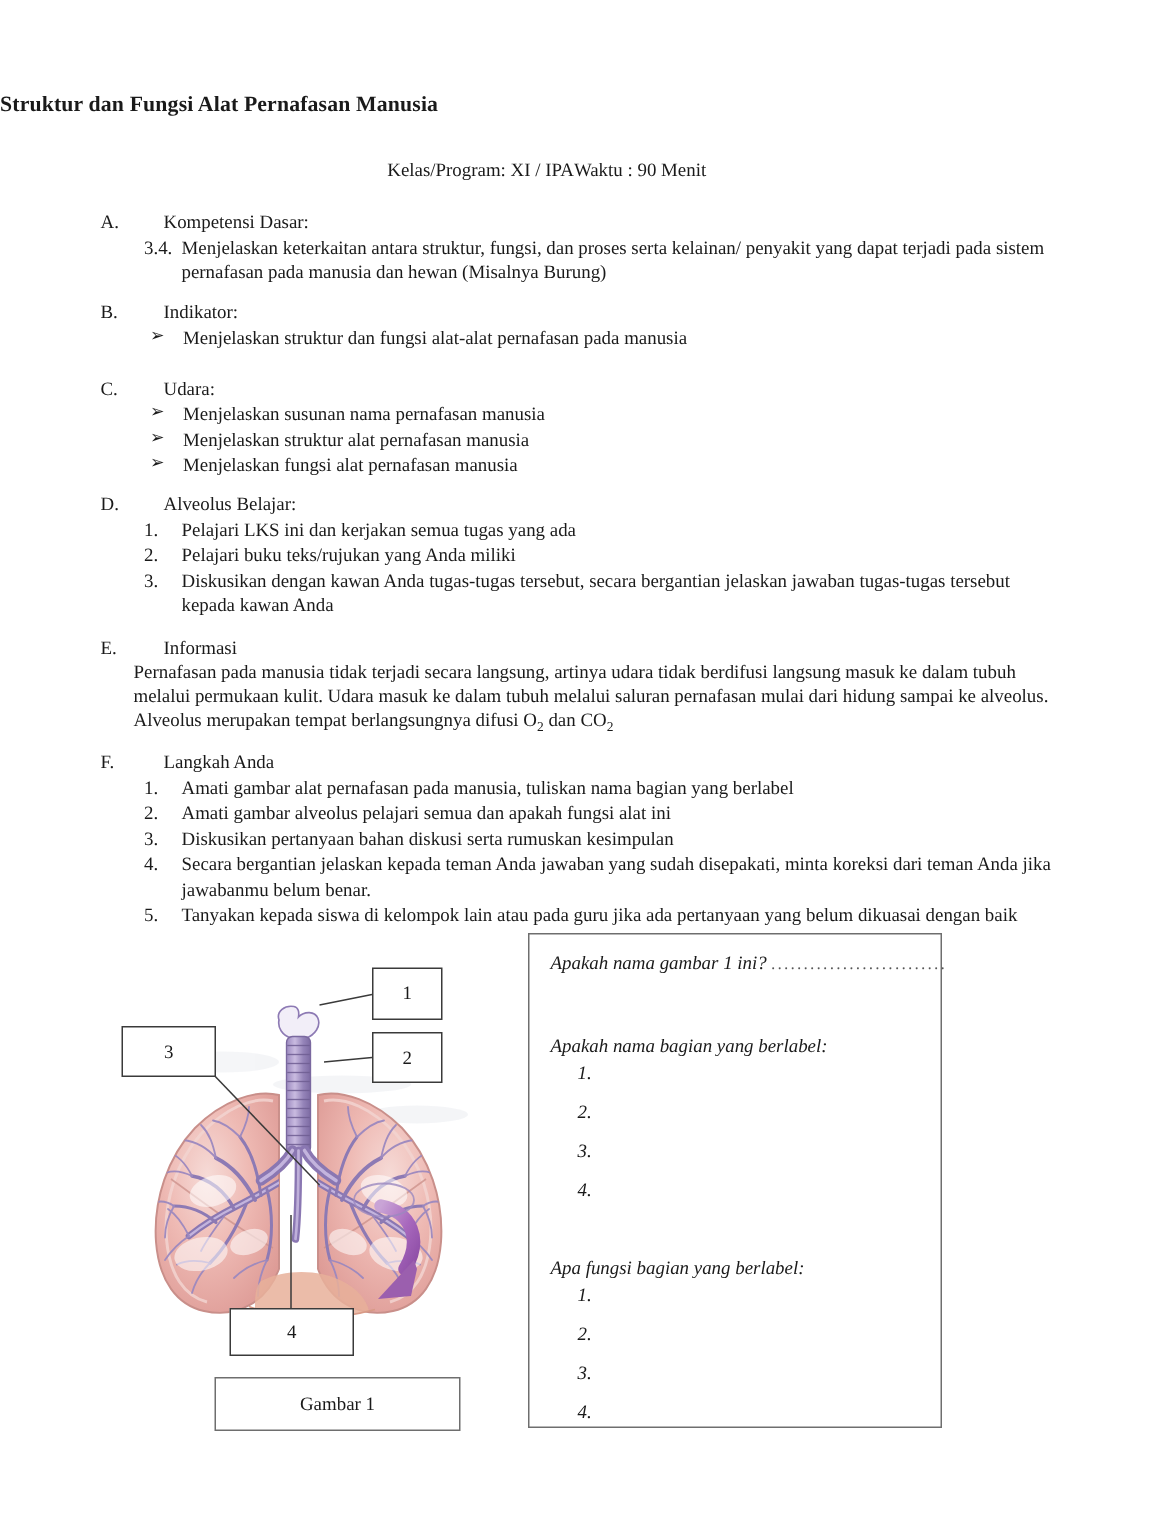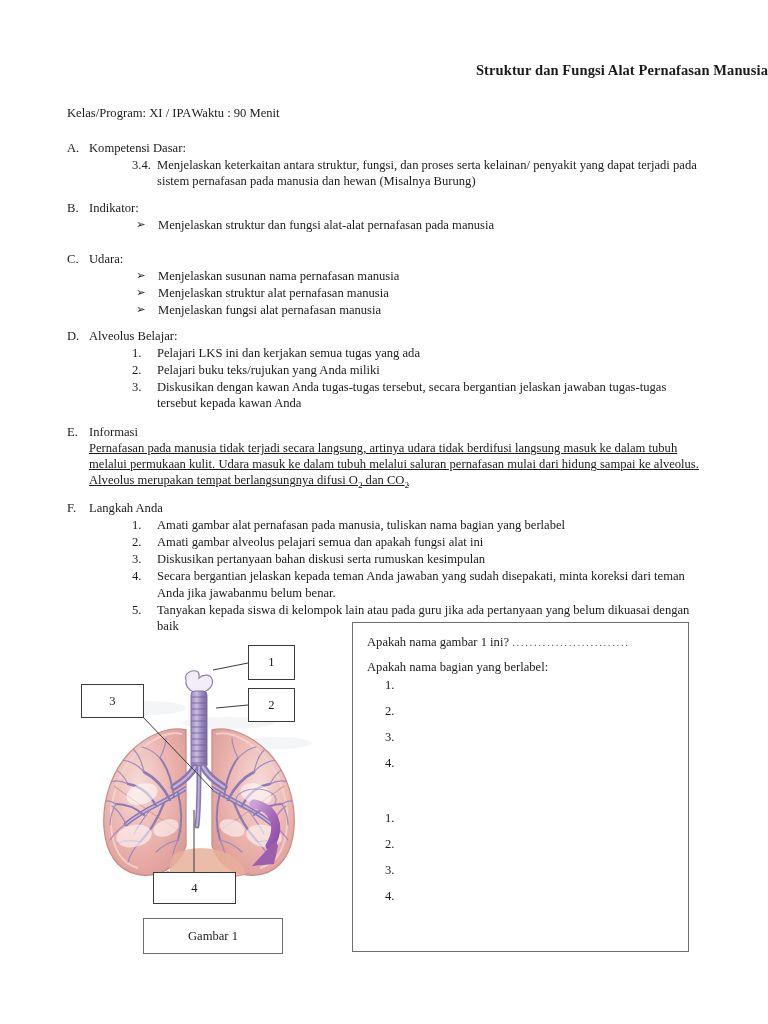--- a/index.html
+++ b/index.html
@@ -19,103 +19,102 @@
     position: absolute;
     left: 0; top: 0;
     width: 768px; height: 1024px;
   }
 
   
   .doc-title {
     position: absolute;
     left: 0; top: 62px;
     width: 768px;
-    text-align: right;
+    text-align: left;
     font-size: 14.5px;
     font-weight: bold;
     letter-spacing: 0.1px;
   }
 
   
   .header-row {
     position: absolute;
     left: 67px; top: 106px;
     width: 595px;
     display: flex;
-    justify-content: flex-start;
+    justify-content: center;
     font-size: 12.6px;
   }
 
   
   .section {
     position: absolute;
     left: 67px;
     width: 640px;
     font-size: 12.6px;
     line-height: 1.28;
   }
   .sec-head {
     display: flex;
     align-items: flex-start;
   }
   .sec-letter {
     width: 22px;
     flex: 0 0 22px;
   }
-  .sec-title { flex: 1 1 auto; }
+  .sec-title { flex: 1 1 auto; margin-left: 20px; }
 
   .lettered-list {
     margin: 0; padding: 0;
     list-style: none;
   }
   .li-row {
     display: flex;
     align-items: flex-start;
     margin-top: 1px;
-    margin-left: 36px;
   }
   .li-marker {
     flex: 0 0 auto;
     text-align: left;
   }
   .li-text { flex: 1 1 auto; }
 
   
   .indent-num { margin-left: 29px; }
   .indent-num .li-marker { width: 25px; }
 
   
   .indent-arrow { margin-left: 33px; }
   .indent-arrow .li-marker { width: 22px; font-size: 11.5px; }
 
   .para-indent {
     margin-left: 22px;
-    text-decoration: underline;
   }
 
   sub { font-size: 9px; }
 
   
   .qbox {
     position: absolute;
     left: 352px; top: 622px;
-    width: 337px; height: 330px;
+    width: 276px; height: 330px;
     border: 1.6px solid #6e6e6e;
     background: #ffffff;
     box-sizing: border-box;
     font-size: 12.6px;
+    font-style: italic;
   }
   .qbox-inner { padding: 12px 0 0 14px; }
   .q-line { white-space: nowrap; }
   .dots {
     letter-spacing: 1.6px;
     color: #555;
     font-size: 11px;
   }
-  .q-sub-head { margin-top: 10px; }
+  .q-sub-head { margin-top: 40px; }
   .q-items {
     margin: 3px 0 0 0;
     padding: 0;
     list-style: none;
   }
   .q-items li {
     height: 26px;
     padding-left: 18px;
   }
   .q-gap { height: 26px; }
@@ -142,21 +141,21 @@
     justify-content: center;
     font-size: 12.6px;
     color: #1a1a1a;
     z-index: 5;
   }
   .lb1 { left: 248px; top: 645px; width: 47px; height: 35px; }
   .lb2 { left: 248px; top: 688px; width: 47px; height: 34px; }
   .lb3 { left: 81px;  top: 684px; width: 63px; height: 34px; }
   .lb4 { left: 153px; top: 872px; width: 83px; height: 32px; }
   .lbcap {
-    left: 143px; top: 918px; width: 140px; height: 36px;
+    left: 143px; top: 918px; width: 164px; height: 36px;
     border: 1.5px solid #6e6e6e;
   }
   svg.overlay {
     position: absolute;
     left: 0; top: 0;
     width: 768px; height: 1024px;
     pointer-events: none;
     z-index: 3;
   }
 </style>
@@ -481,20 +480,21 @@
       <div class="q-sub-head">Apakah nama bagian yang berlabel:</div>
       <ul class="q-items">
         <li>1.</li>
         <li>2.</li>
         <li>3.</li>
         <li>4.</li>
       </ul>
 
       <div class="q-gap"></div>
 
+      <div>Apa fungsi bagian yang berlabel:</div>
       <ul class="q-items">
         <li>1.</li>
         <li>2.</li>
         <li>3.</li>
         <li>4.</li>
       </ul>
     </div>
   </div>
 
 </div>

